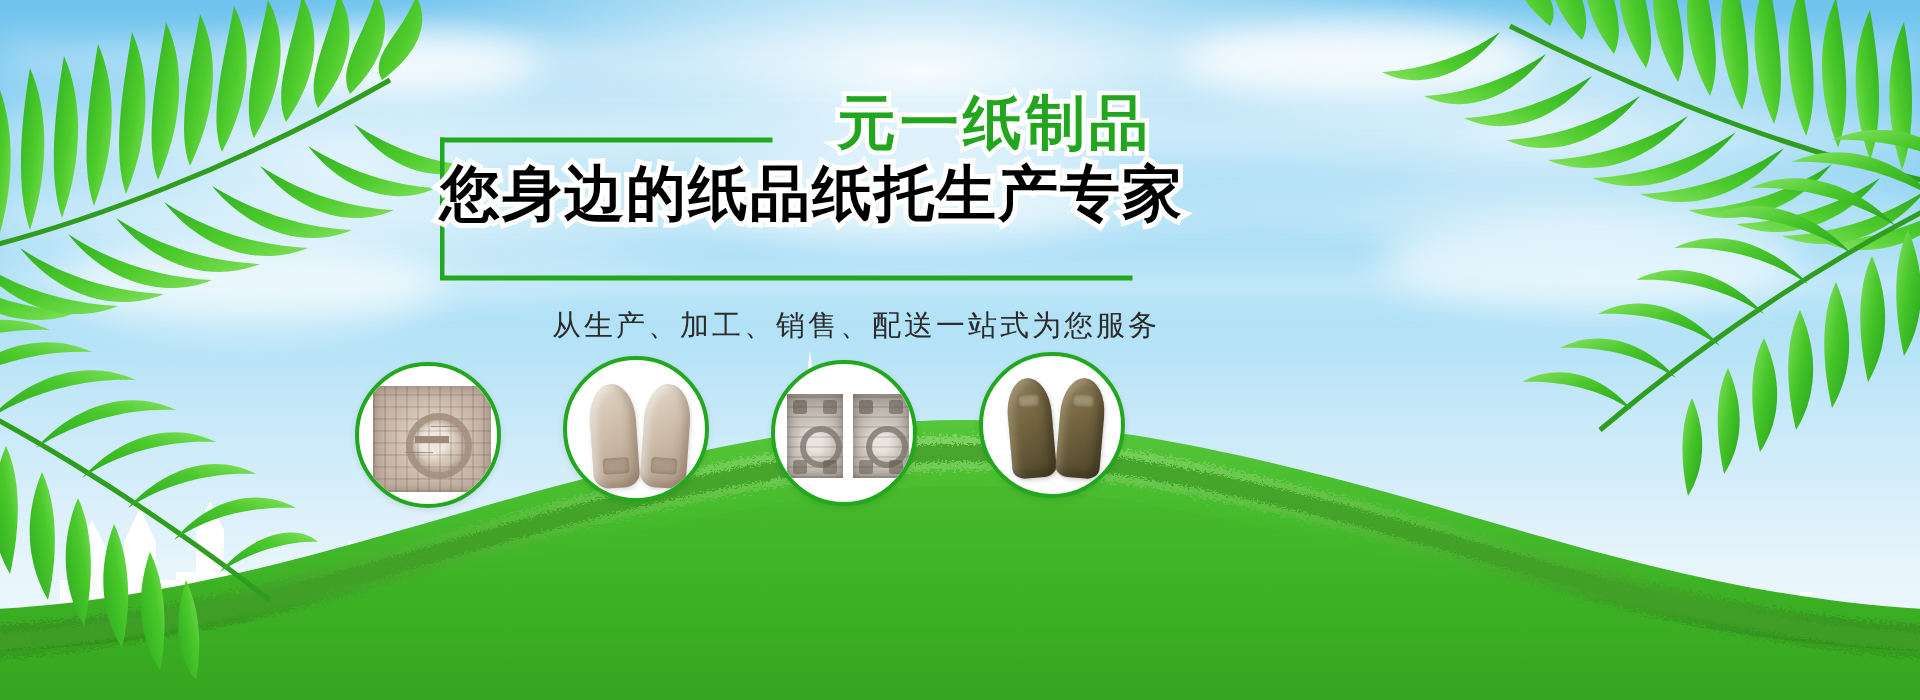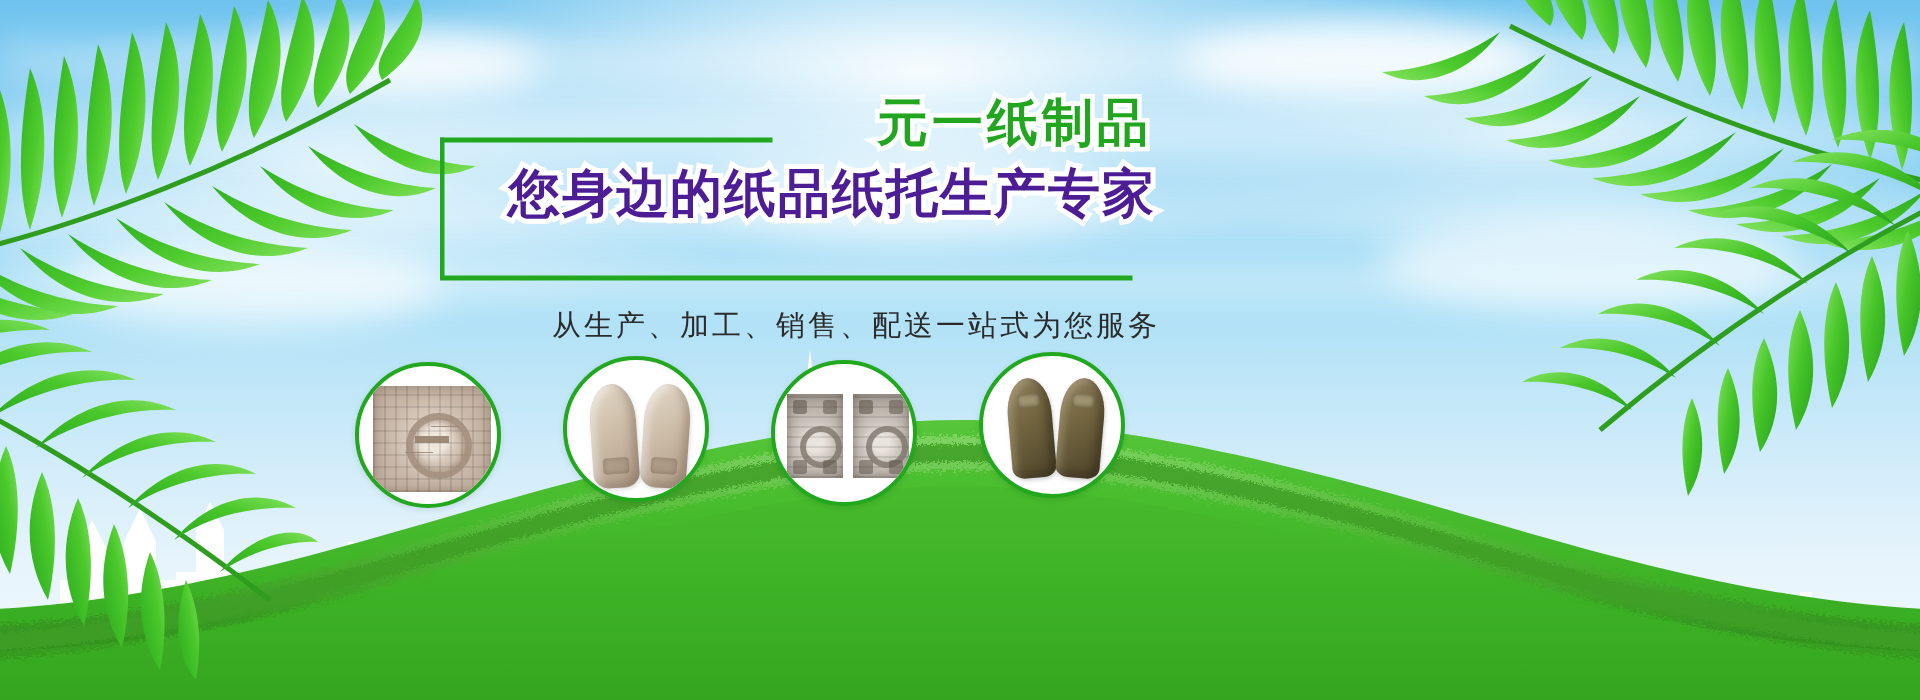--- a/index.html
+++ b/index.html
@@ -59,39 +59,39 @@
     position:absolute; inset:0;
     pointer-events:none;
   }
   .title-wrap {
     position:absolute; left:0; top:0; width:720px;
     text-align:right;
   }
   .title1 {
     font-family:"DejaVu Sans", sans-serif;
     font-weight:bold;
-    font-size:51px;
+    font-size:59px;
     line-height:62px;
     letter-spacing:4px;
     color:#23a61f;
     padding-right:8px;
     margin-top:14px;
     -webkit-text-stroke:9px #ffffff;
     paint-order:stroke fill;
     text-shadow:0 0 2px rgba(255,255,255,.9);
     white-space:nowrap;
     text-align:right;
   }
   .title2 {
     font-family:"DejaVu Sans", sans-serif;
     font-weight:bold;
-    font-size:52px;
+    font-size:60px;
     line-height:70px;
     letter-spacing:2px;
-    color:#4c1d95;
+    color:#000000;
     text-align:right;
     padding-right:4px;
     margin-top:4px;
     -webkit-text-stroke:10px #ffffff;
     paint-order:stroke fill;
     white-space:nowrap;
   }
   .subtitle {
     position:absolute;
     left:0; top:228px; width:720px;

